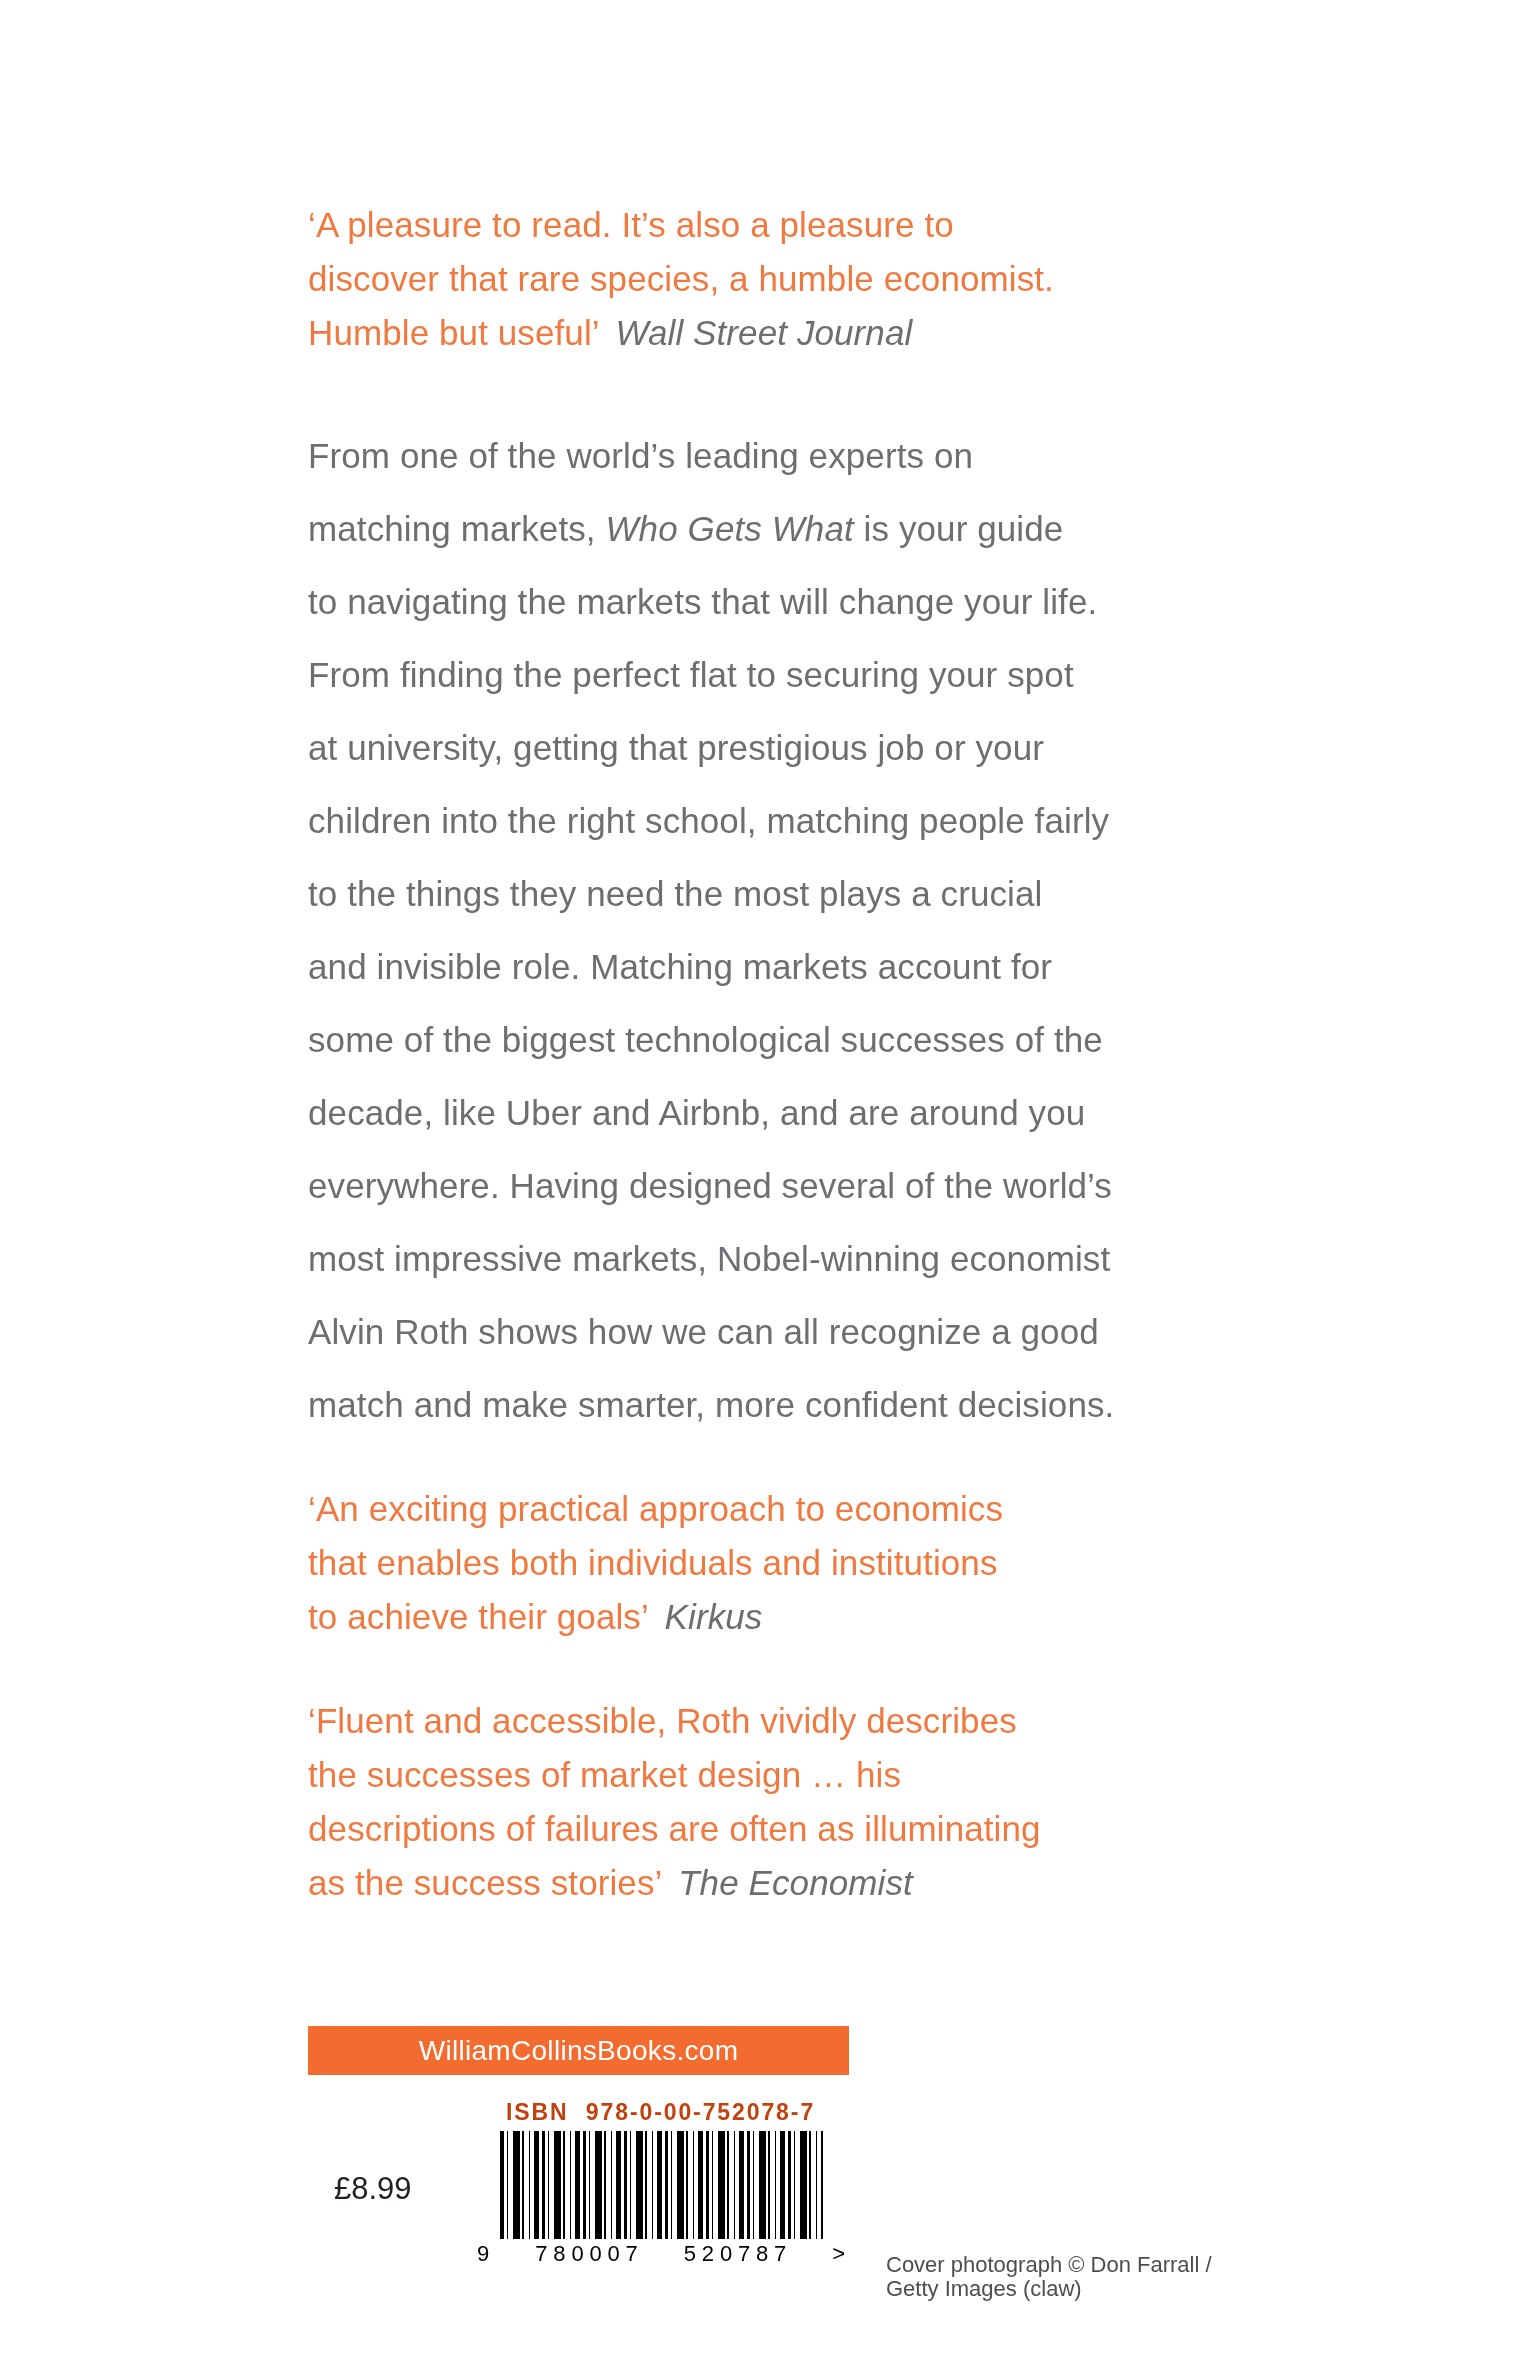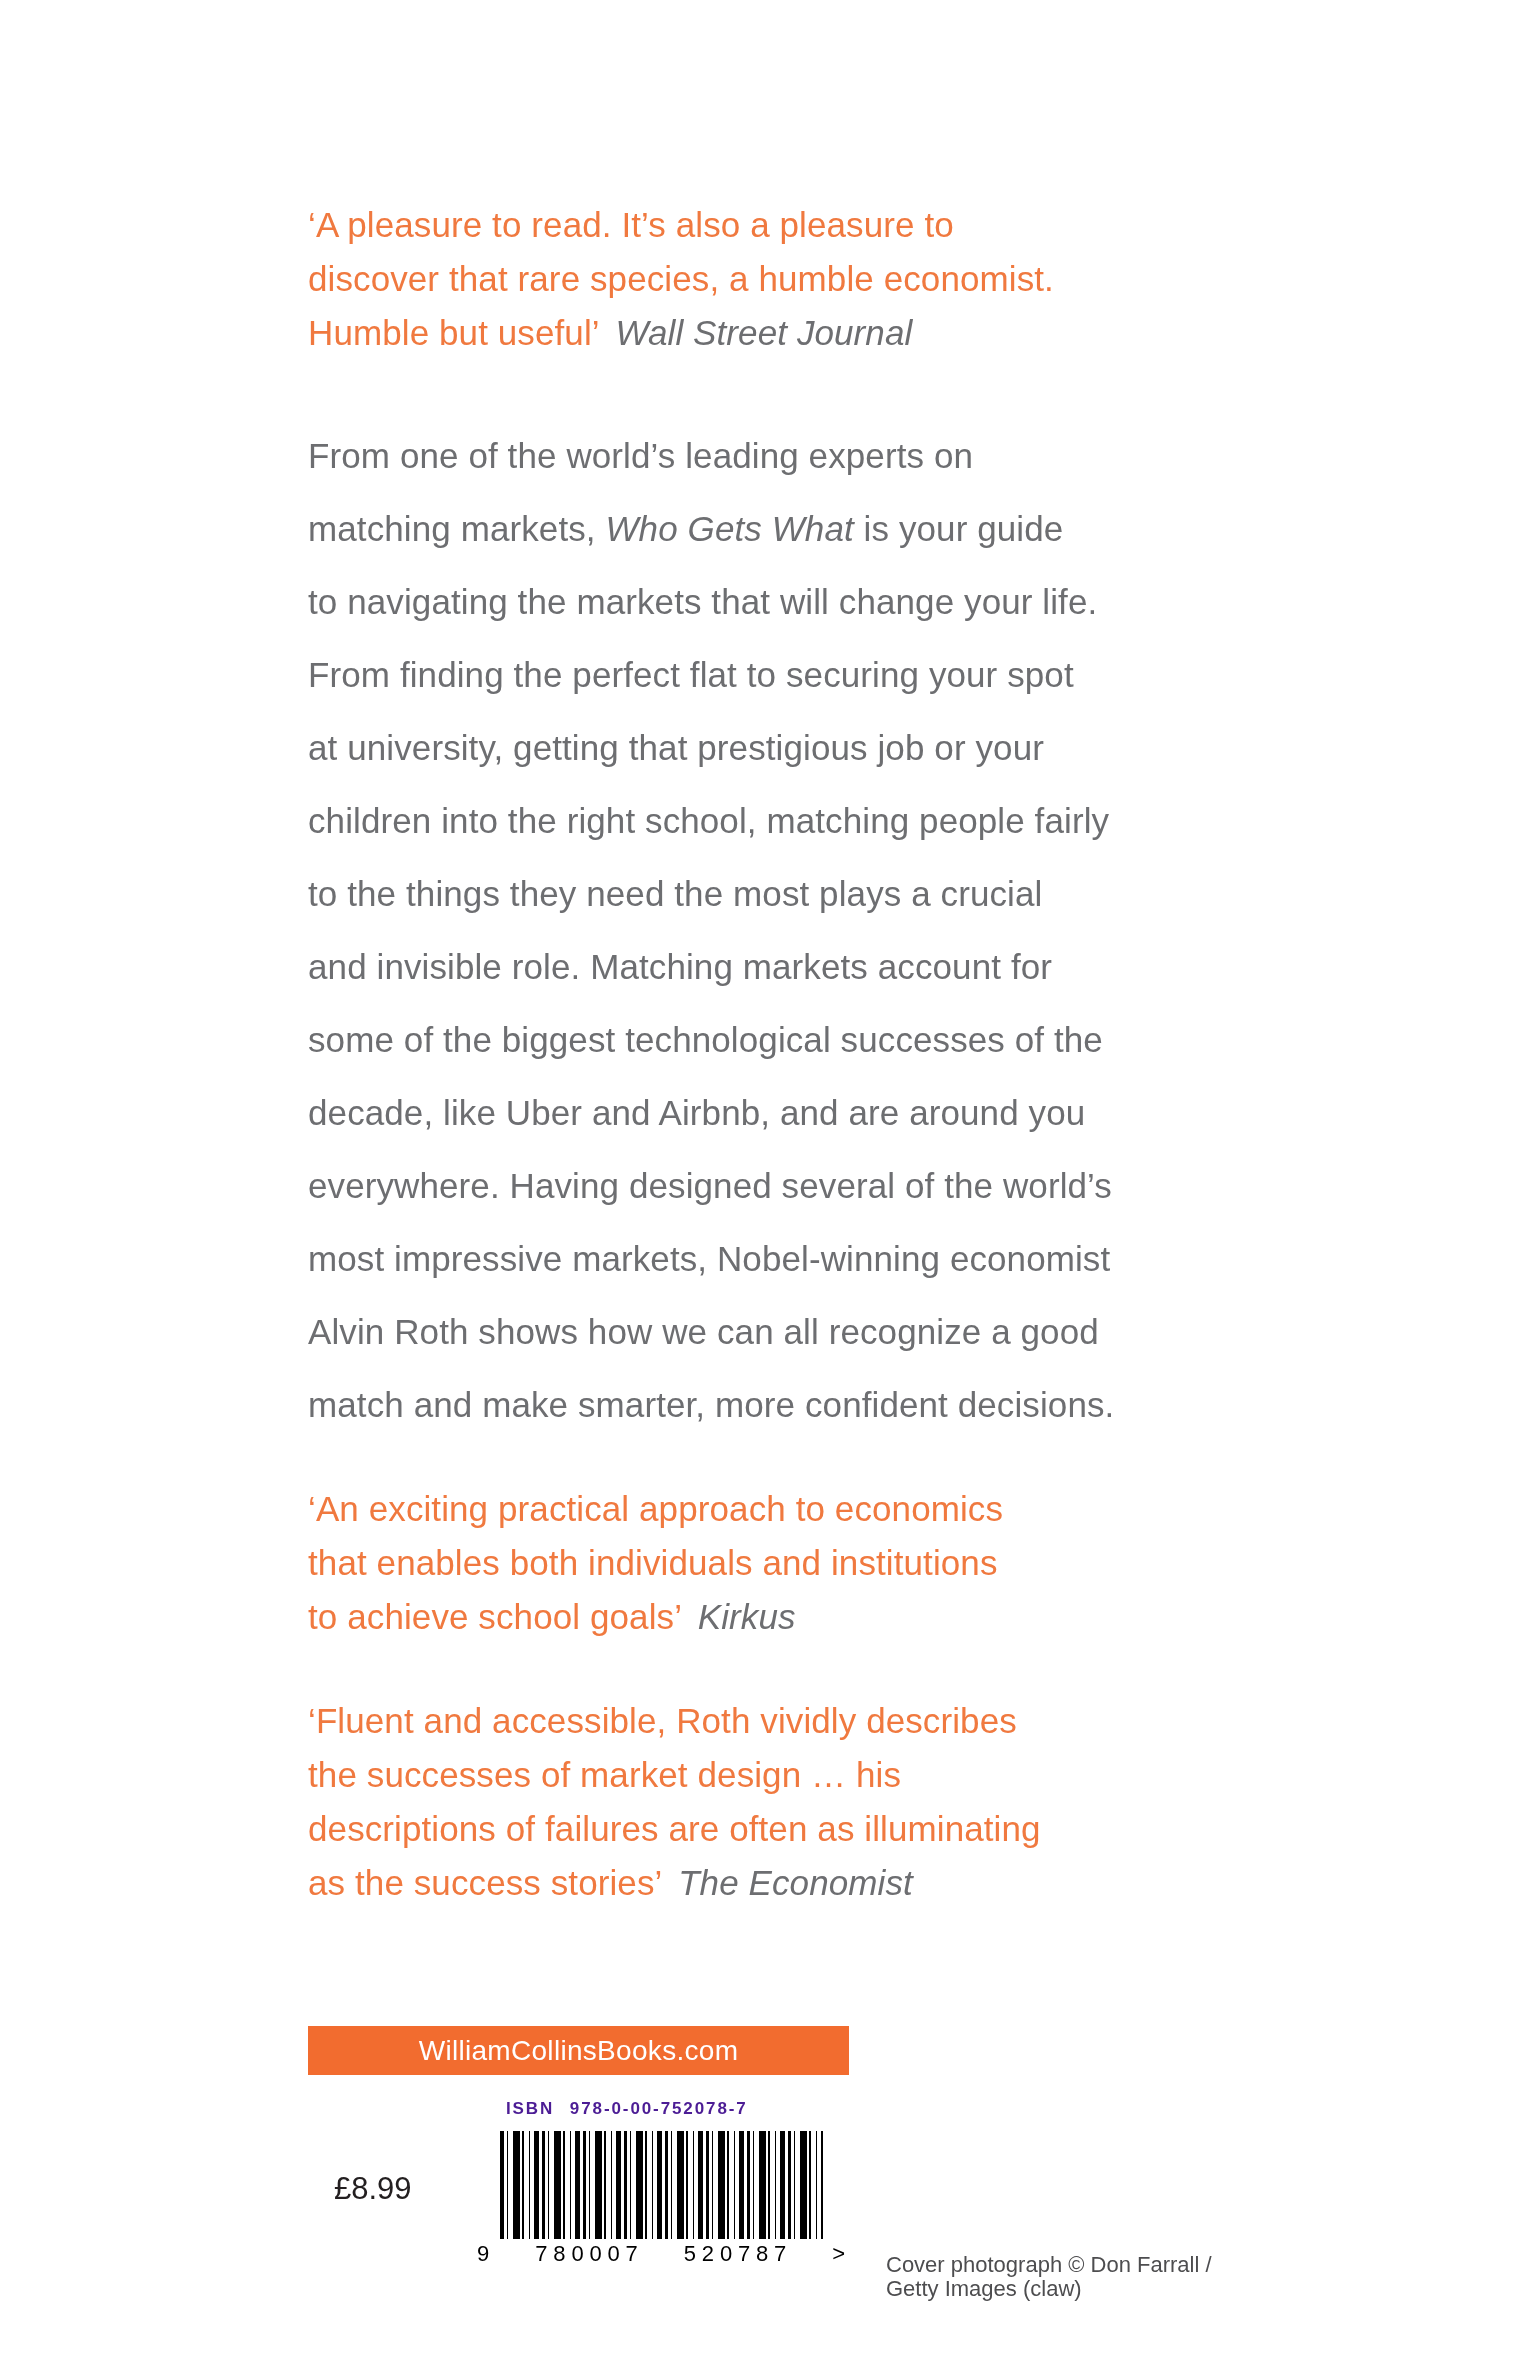--- a/index.html
+++ b/index.html
@@ -52,25 +52,25 @@
   }
   .publisher-banner span {
     color: #ffffff;
     font-size: 28px;
     letter-spacing: 0.3px;
   }
   .isbn-label {
     position: absolute;
     left: 506px;
     top: 2099px;
-    font-size: 17px;
+    font-size: 23px;
     font-weight: 700;
     letter-spacing: 1.9px;
     word-spacing: 9px;
-    color: #4c1d95;
+    color: #c2410c;
   }
   .price {
     position: absolute;
     left: 334px;
     top: 2171px;
     font-size: 31px;
     color: #231f20;
   }
   .barcode-bars {
     position: absolute;
@@ -143,21 +143,21 @@
       <div class="line">Alvin Roth shows how we can all recognize a good</div>
       <div class="line">match and make smarter, more confident decisions.</div>
     </div>
 
     <div class="block-gap"></div>
 
     <div class="quote-block">
       <div class="line">‘An exciting practical approach to economics</div>
       <div class="line">that enables both individuals and institutions</div>
       <div class="line">
-        <span>to achieve school goals’</span><span class="attribution">Kirkus</span>
+        <span>to achieve their goals’</span><span class="attribution">Kirkus</span>
       </div>
     </div>
 
     <div class="block-gap"></div>
 
     <div class="quote-block">
       <div class="line">‘Fluent and accessible, Roth vividly describes</div>
       <div class="line">the successes of market design … his</div>
       <div class="line">descriptions of failures are often as illuminating</div>
       <div class="line">

